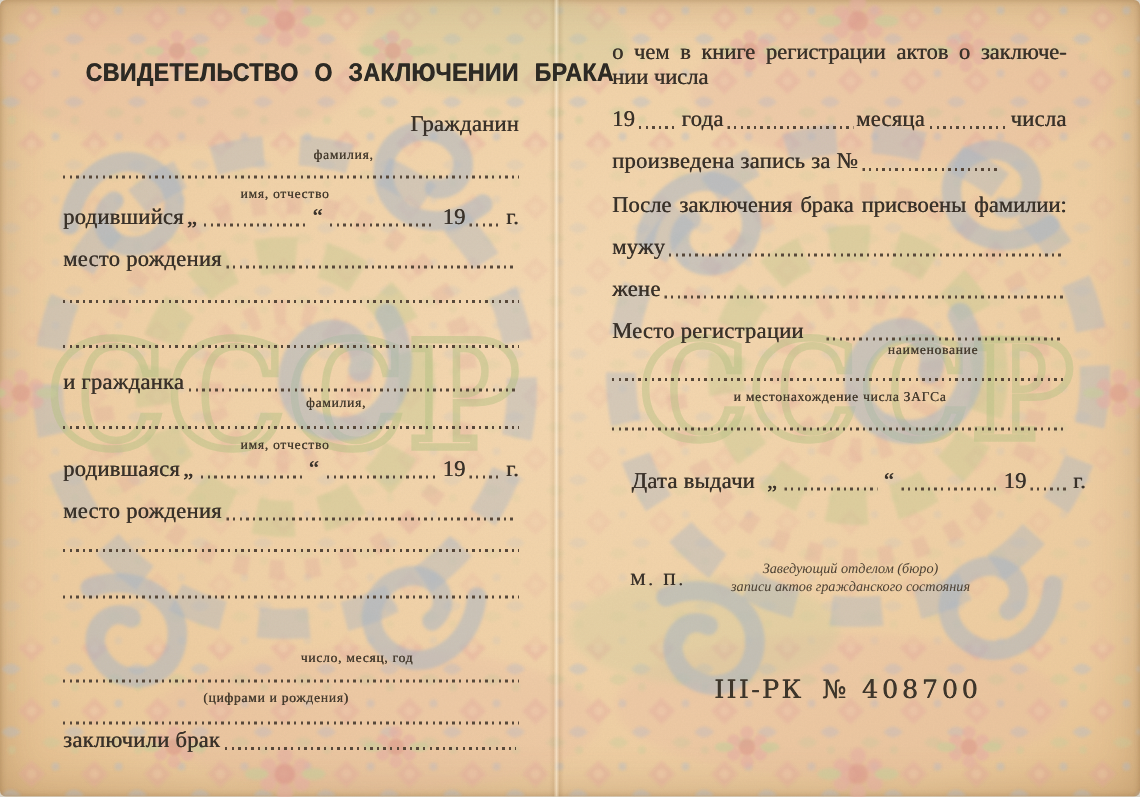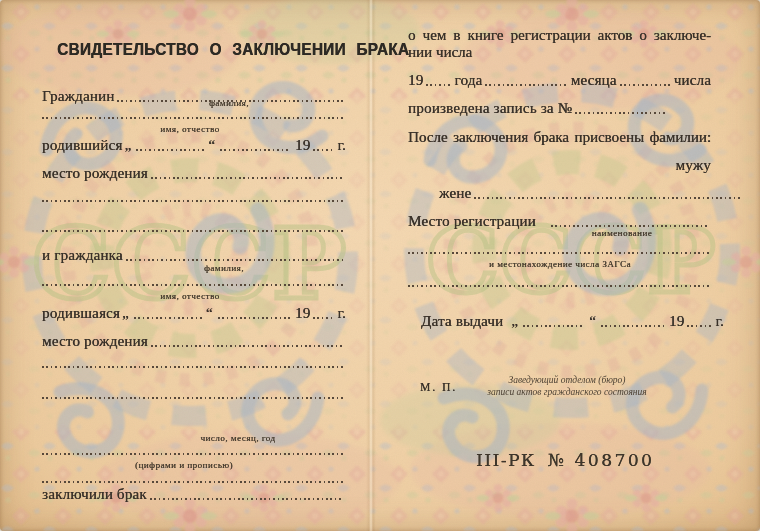--- a/index.html
+++ b/index.html
@@ -172,21 +172,21 @@
 
     <rect width="760" height="531" filter="url(#grain)" opacity="0.11"></rect>
   </svg>
 
   <div class="fold"></div>
 
   <main class="layer">
 
     <h1 class="title">СВИДЕТЕЛЬСТВО О ЗАКЛЮЧЕНИИ БРАКА</h1>
 
-    <div class="row" style="left:42px; top:89px; width:304px;">
+    <div class="row" style="left:42px; top:76px; width:304px;flex-direction:column;">
       <span class="lbl">Гражданин</span>
       <span class="lead"></span>
     </div>
     <div class="hint" style="left:229px; top:98px;">фамилия,</div>
 
     <div class="dotline" style="left:42px; top:117px; width:304px;"></div>
     <div class="hint" style="left:190px; top:124px;">имя, отчество</div>
 
     <div class="row" style="left:42px; top:138px; width:304px;">
       <span class="lbl">родившийся</span>
@@ -233,21 +233,21 @@
     <div class="dotline" style="left:42px; top:366px; width:304px;"></div>
     <div class="dotline" style="left:42px; top:397px; width:304px;"></div>
 
     <div class="row" style="left:42px; top:440px; width:304px;margin-top:47px;">
       <span class="lbl">заключили брак</span>
       <span class="lead"></span>
     </div>
     <div class="hint" style="left:238px; top:433px;">число, месяц, год</div>
 
     <div class="dotline" style="left:42px; top:453px; width:304px;"></div>
-    <div class="hint" style="left:184px; top:460px;">(цифрами и прописью)</div>
+    <div class="hint" style="left:184px; top:460px;">(цифрами и рождения)</div>
 
     <div class="dotline" style="left:42px; top:481px; width:304px;"></div>
 
     <div class="intro just" style="top:27px;">о чем в книге регистрации актов о заключе-</div>
     <div class="intro" style="top:44px;">нии числа</div>
 
     <div class="row" style="left:408px; top:73px; width:303px;">
       <span class="num" style="margin-left:0;">19</span>
       <span class="lead w26"></span>
       <span class="lbl">года</span>
@@ -258,25 +258,25 @@
     </div>
 
     <div class="row" style="left:408px; top:101px; width:303px;">
       <span class="lbl">произведена запись за №</span>
       <span class="lead w92"></span>
       <span class="sp"></span>
     </div>
 
     <div class="intro just" style="top:129px;">После заключения брака присвоены фамилии:</div>
 
-    <div class="row" style="left:408px; top:158px; width:303px;flex-direction:column;">
+    <div class="row" style="left:408px; top:158px; width:303px;">
       <span class="lbl">мужу</span>
       <span class="lead"></span>
     </div>
-    <div class="row" style="left:408px; top:186px; width:303px;margin-left:31px;">
+    <div class="row" style="left:408px; top:186px; width:303px;">
       <span class="lbl">жене</span>
       <span class="lead"></span>
     </div>
 
     <div class="row" style="left:408px; top:214px; width:303px;gap:12px;">
       <span class="lbl">Место регистрации</span>
       <span class="lead"></span>
     </div>
     <div class="hint" style="left:622px; top:228px;">наименование</div>
 

